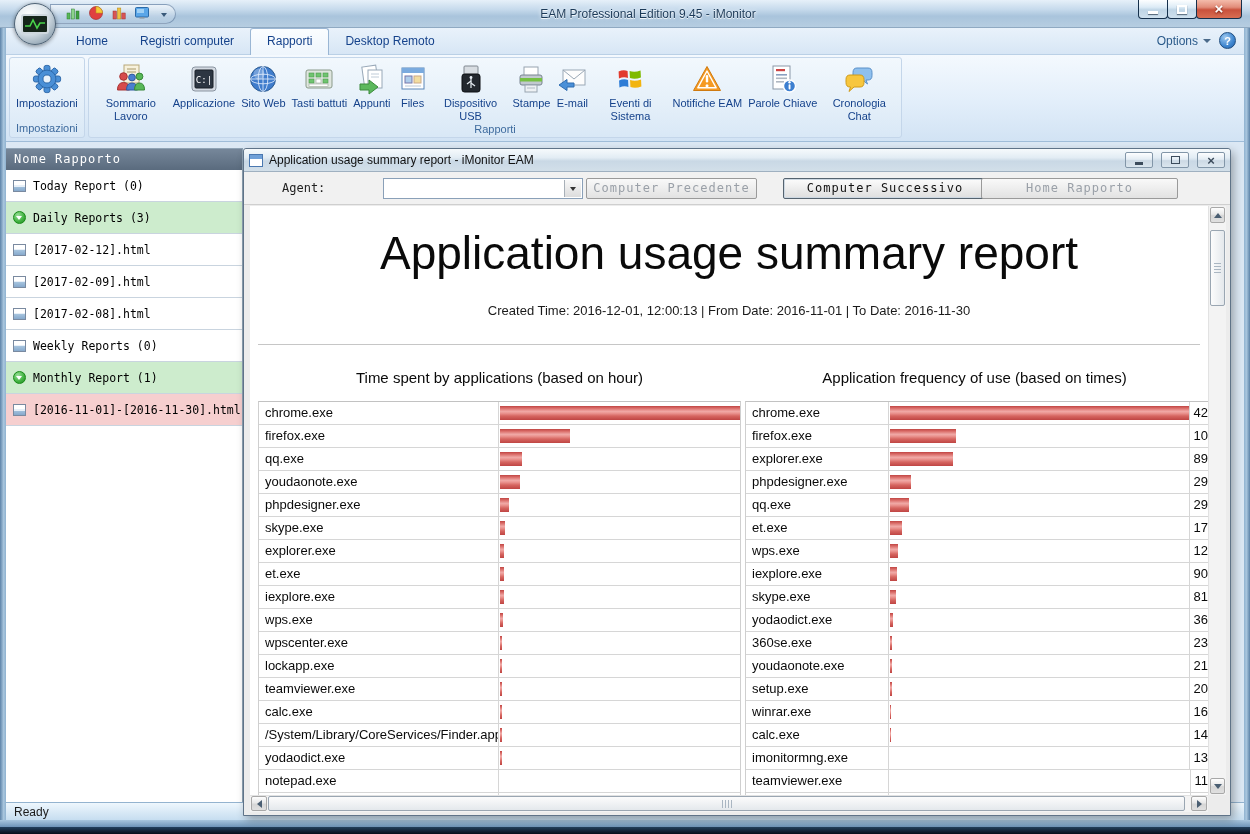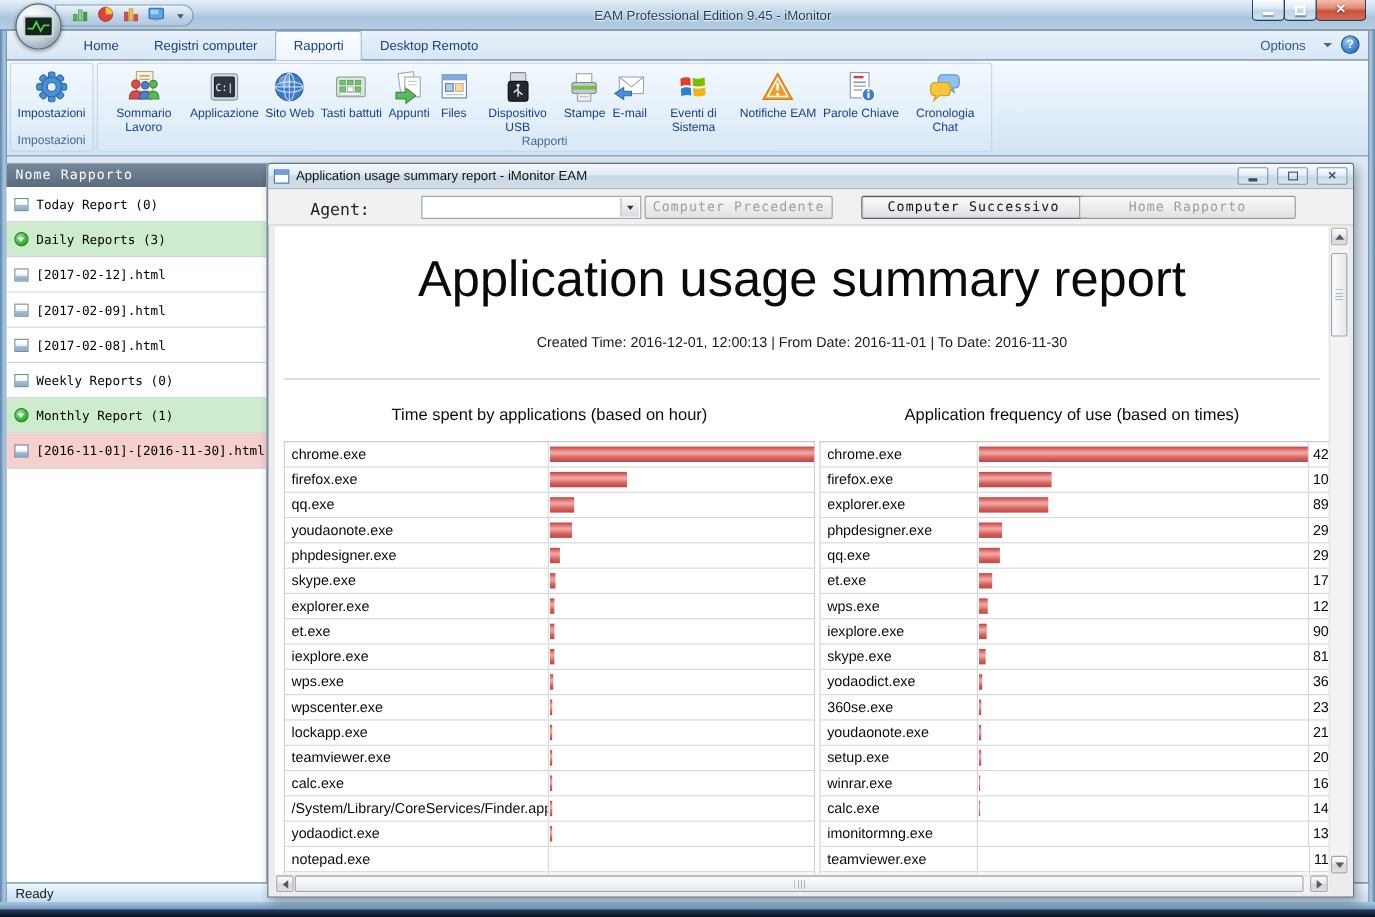--- a/index.html
+++ b/index.html
@@ -45,21 +45,21 @@
     text-shadow:0 1px 2px rgba(90,15,0,.8);}
 
   
   .tabrow{position:absolute;left:6px;top:28px;width:1238px;height:27px;
     background:linear-gradient(180deg,#e9f2fb,#d7e6f5);border-bottom:1px solid #bad0e6;
     display:flex;align-items:flex-end;padding-left:54px;}
   .tab{padding:5px 16px 6px;font-size:12px;color:#15428b;}
   .tab.active{background:linear-gradient(180deg,#fbfdff,#eef5fc);border:1px solid #9ab6d4;border-bottom:none;
     border-radius:3px 3px 0 0;margin-bottom:-1px;padding-bottom:7px;}
   .tabrow-right{position:absolute;right:14px;top:32px;display:flex;align-items:center;gap:8px;z-index:20;}
-  .options{font-size:12px;color:#2a5a8a;display:flex;align-items:center;gap:16px;}
+  .options{font-size:12px;color:#2a5a8a;display:flex;align-items:center;gap:5px;}
   .caret-down{width:0;height:0;border-left:4px solid transparent;border-right:4px solid transparent;
     border-top:4px solid #4a6a8a;}
   .help-icon{width:17px;height:17px;border-radius:50%;border:1px solid #1e4d80;color:#fff;font-size:11px;
     font-weight:bold;display:flex;align-items:center;justify-content:center;
     background:radial-gradient(circle at 35% 30%,#9ec9f0,#3e86d0 60%,#2a62a8);}
   .help-icon::before{content:"?";}
 
   
   .ribbon{position:absolute;left:6px;top:55px;width:1238px;height:87px;
     background:linear-gradient(180deg,#f4f9fe 0%,#e2eefa 55%,#d2e3f4 100%);
@@ -103,21 +103,21 @@
     background:linear-gradient(180deg,#6fa0d8 0%,#6fa0d8 38%,#fff 38%);}
   .cw-title-text{font-size:12px;color:#111;flex:1;}
   .cw-btn{width:28px;height:16px;border:1px solid #8296a8;border-radius:2px;margin-left:2px;
     background:linear-gradient(180deg,#fdfeff,#e4edf4 45%,#ccd9e4 55%,#dbe6ee);
     display:flex;align-items:center;justify-content:center;}
   .cg-min{width:8px;height:2.5px;background:#3c4c5c;margin-top:7px;}
   .cg-max{width:9px;height:8px;border:1.5px solid #3c4c5c;}
   .cg-close::before{content:"\00D7";font-size:13px;font-weight:bold;color:#3c4c5c;line-height:1;}
 
   .cw-toolbar{position:relative;height:33px;background:#f1f1f1;border-bottom:1px solid #cfcfcf;}
-  .agent-label{position:absolute;left:38px;top:9px;font-family:"DejaVu Sans Mono",monospace;font-size:15px;color:#222;}
+  .agent-label{position:absolute;left:38px;top:9px;font-family:"DejaVu Sans Mono",monospace;font-size:12px;color:#222;}
   .combo{position:absolute;left:139px;top:6px;width:200px;height:21px;background:#fff;border:1px solid #8aa0b8;}
   .combo-value{position:absolute;left:4px;top:3px;font-size:12px;color:#222;}
   .combo-btn{position:absolute;right:1px;top:1px;width:17px;height:17px;
     background:linear-gradient(180deg,#f8f8f8,#dcdcdc);border-left:1px solid #a8b0b8;
     display:flex;align-items:center;justify-content:center;}
   .caret-sm{width:0;height:0;border-left:3.5px solid transparent;border-right:3.5px solid transparent;
     border-top:4px solid #333;}
   .tb-btn{position:absolute;top:6px;height:21px;border:1px solid #9a9a9a;border-radius:2px;
     background:linear-gradient(180deg,#f9f9f9,#e2e2e2);font-family:"DejaVu Sans Mono",monospace;
     font-size:12px;letter-spacing:1px;text-align:center;line-height:19px;color:#9aa0a8;}

